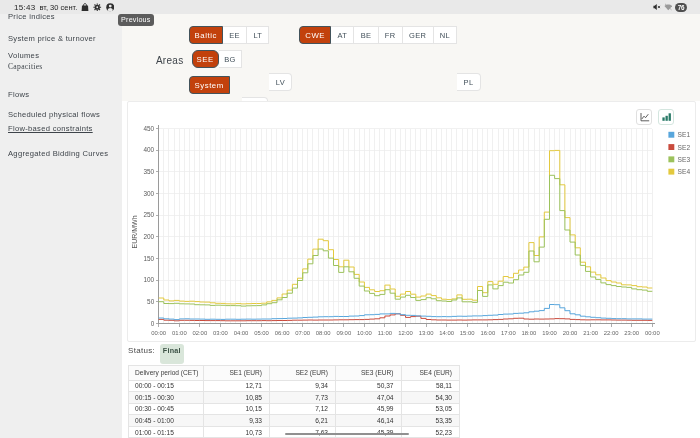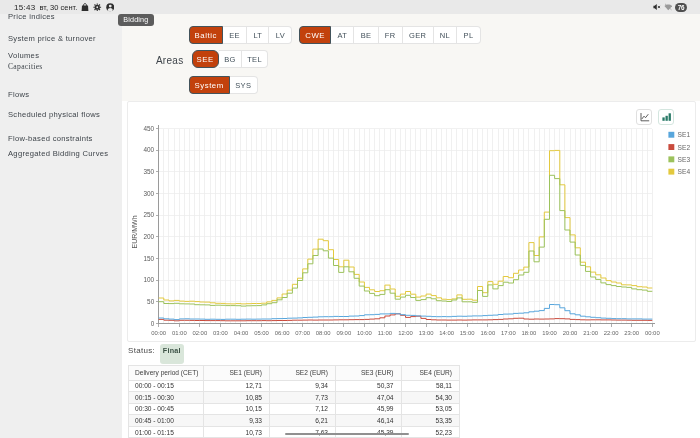--- a/index.html
+++ b/index.html
@@ -18,21 +18,21 @@
 .sbitem { position:absolute; left:8px; font-size:7.6px; color:#3e444a; letter-spacing:0.3px; white-space:nowrap; }
 
 #topstrip { position:absolute; left:122px; top:14px; width:578px; height:87px; background:#f8f7f4; }
 
 #prev { position:absolute; left:117.6px; top:13.8px; width:36.5px; height:12.2px; background:#5c5c5c; color:#fff; font-size:7.2px; border-radius:3px; text-align:center; line-height:12.2px; letter-spacing:0.2px;}
 
 .chiprow { position:absolute; display:flex; }
 .cgroup { display:flex; border-radius:4px; }
 .chip { height:18.5px; line-height:17.5px; font-size:7.5px; letter-spacing:0.3px; text-align:center; background:#fff; color:#42505a; border:1px solid #e4e4e4; border-left-width:0; padding:0 5.5px; white-space:nowrap; }
 .cgroup .chip:first-child { border-left-width:1px; border-radius:4px 0 0 4px; }
-.cgroup .chip:last-child { border-radius:0 4px 4px 0; }
+.cgroup .chip:last-child { border-radius:0 4px 4px 0;margin-top:47px; }
 .r1 .chip { padding:0 6.3px; }
 .r1 .chip.sel { padding:0 5px; }
 .chip.sel { background:#c2410c; color:#fff; border-color:#42535b; border-radius:4px; padding:0 5px; font-size:7.8px; letter-spacing:0.55px; }
 .chip.gr { color:#55826f; border-color:#b2cabb; }
 .chip.gr.first { border-left-width:1px; border-radius:4px 0 0 4px;}
 .chip.gr.last { border-radius:0 4px 4px 0;}
 #areas-label { position:absolute; font-size:10px; color:#3e444a; letter-spacing:0.3px;}
 
 #card { position:absolute; left:127px; top:101px; width:569px; height:241px; background:#fff; border:1px solid #ececec; border-radius:2px; }
 .cbtn { position:absolute; width:16.5px; height:15.5px; border:1px solid #e0e0e0; border-radius:3px; background:#fff; }
@@ -53,21 +53,21 @@
 <body>
 <div id="page">
   <div id="topstrip"></div>
   <div id="sidebar">
     <div class="sbitem" style="top:-2.4px;">Price indices</div>
     <div class="sbitem" style="top:20px;">System price &amp; turnover</div>
     <div class="sbitem" style="top:36.9px;">Volumes</div>
     <div class="sbitem" style="top:48px;font-family:Liberation Serif, serif;">Capacities</div>
     <div class="sbitem" style="top:76.2px;text-align:center;">Flows</div>
     <div class="sbitem" style="top:95.9px;">Scheduled physical flows</div>
-    <div class="sbitem" style="top:120px;">Flow-based constraints</div>
+    <div class="sbitem" style="top:110px;text-decoration:underline;">Flow-based constraints</div>
     <div class="sbitem" style="top:135.2px;">Aggregated Bidding Curves</div>
   </div>
   <div id="statusbar">
     <div id="sb-left">
       <span id="sb-time">15:43</span>
       <span id="sb-date">вт, 30 сент.</span>
       <svg class="sbicon" width="8" height="8.5" viewBox="0 0 8 8.5">
           <path d="M1 2.6h6l0.4 5.4H0.6Z" fill="#2e2e2e"></path>
           <path d="M2.6 3.4V2.1c0-1 0.6-1.5 1.4-1.5s1.4 0.5 1.4 1.5v1.3" fill="none" stroke="#2e2e2e" stroke-width="0.9"></path>
         </svg>
@@ -87,21 +87,21 @@
           <path d="M0.5 3H2L4.5 1v7L2 6H0.5Z" fill="#2e2e2e"></path>
           <path d="M5.8 3.2l2.6 2.6M8.4 3.2L5.8 5.8" stroke="#2e2e2e" stroke-width="1"></path>
         </svg>
       <svg class="sbicon" width="8.5" height="8" viewBox="0 0 10 9">
           <path d="M0.5 3.4C3 1 7 1 9.5 3.4L5 8.2Z" fill="#9a9a9a"></path>
           <path d="M1.2 0.8l7.6 7" stroke="#9a9a9a" stroke-width="0.9"></path>
         </svg>
       <span id="battpill">76</span>
     </div>
   </div>
-  <div id="prev">Bidding</div>
+  <div id="prev">Previous</div>
 
   <div class="chiprow r1" style="left:188.5px; top:25.6px;">
     <div class="cgroup">
       <div class="chip sel">Baltic</div>
         <div class="chip">EE</div>
         <div class="chip">LT</div>
         <div class="chip">LV</div>
     </div>
     <div style="width:7px;"></div>
     <div class="cgroup">

